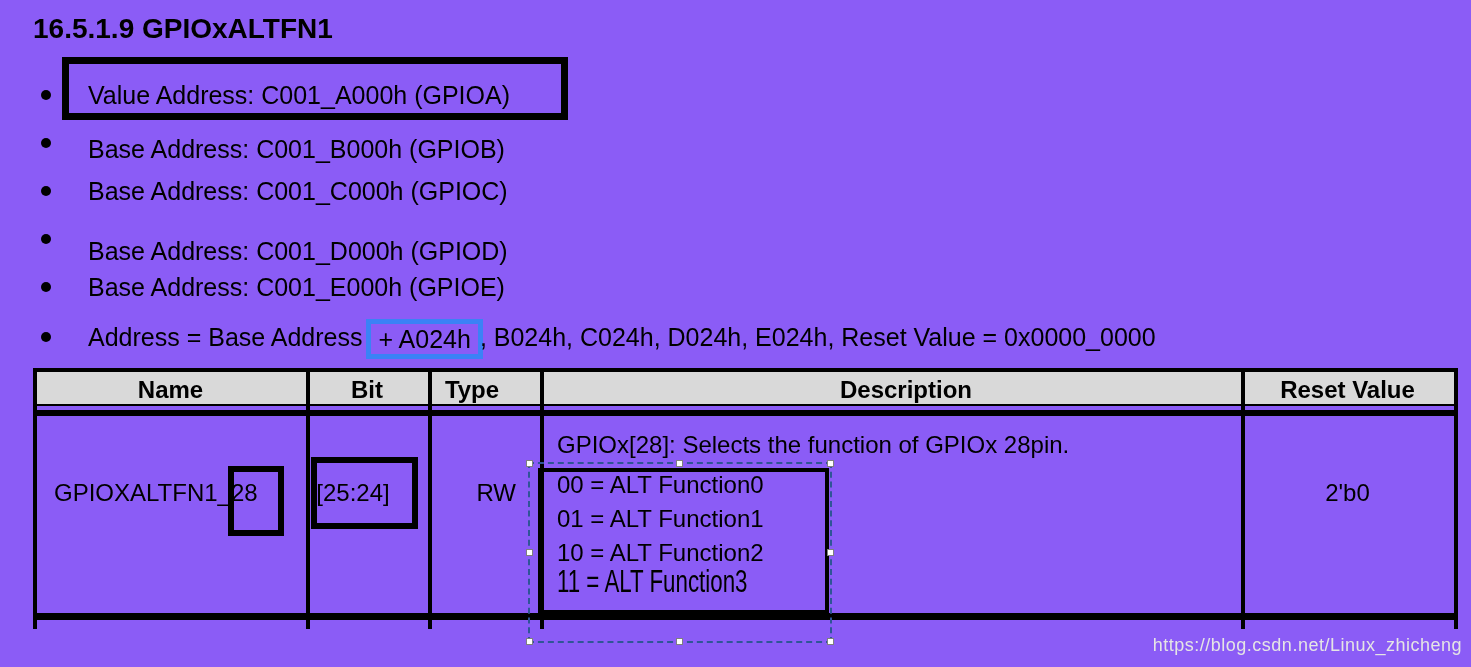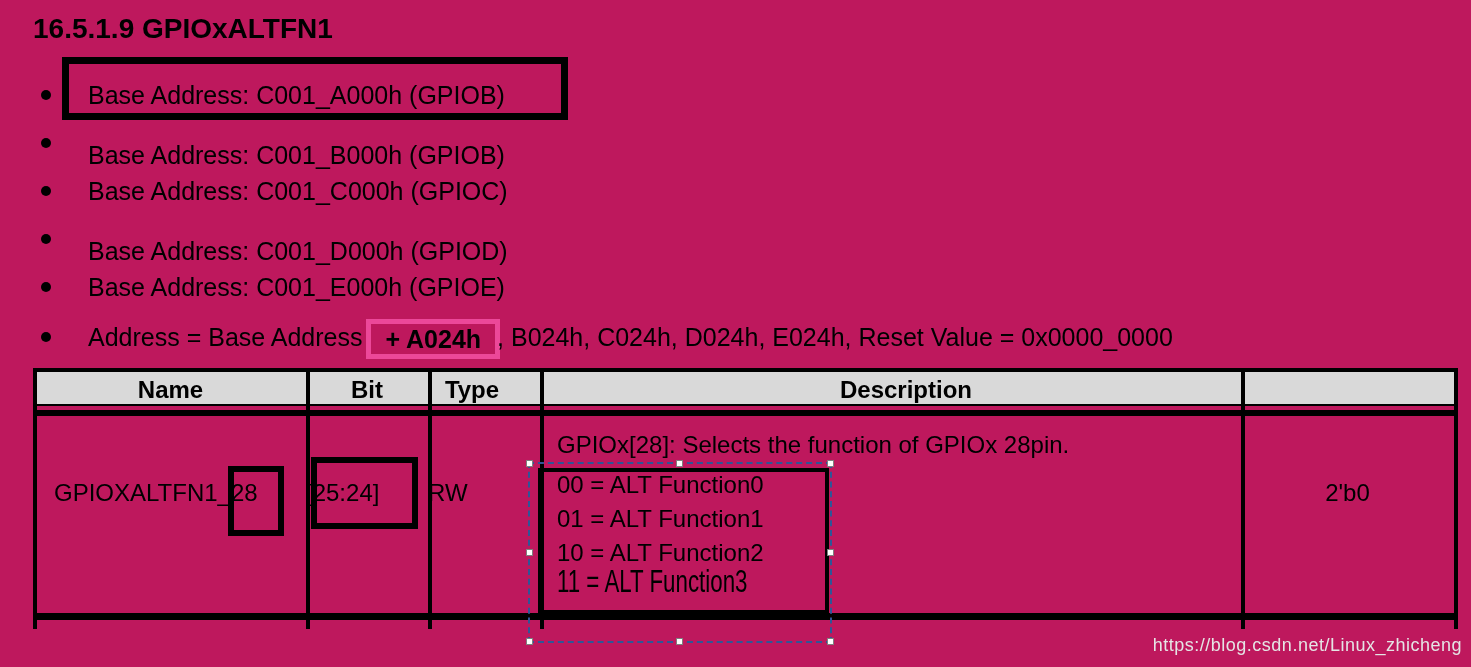--- a/index.html
+++ b/index.html
@@ -1,26 +1,26 @@
 <!DOCTYPE html>
 <html><head>
 <meta charset="utf-8">
 <style>
   html,body{margin:0;padding:0;background:#fff;}
   #canvas{
-    position:relative;width:1471px;height:667px;background:#be185d;overflow:hidden;
+    position:relative;width:1471px;height:667px;background:#8b5cf6;overflow:hidden;
     font-family:"Liberation Sans","DejaVu Sans",sans-serif;color:#000;
   }
   
   .heading{position:absolute;left:33px;top:12px;font-size:28px;font-weight:bold;line-height:34px;}
   
   .bullet-text{position:absolute;left:88px;height:34px;line-height:34px;font-size:25px;white-space:nowrap;}
   .dot{position:absolute;left:41px;width:10px;height:10px;border-radius:50%;background:#000;}
   
-  .inline-box{display:inline-block;border:5px solid #ec4899;padding:0 14px;margin:-8px -3px;line-height:30px;vertical-align:middle;font-weight:bold;}
+  .inline-box{display:inline-block;border:5px solid #3b82f6;padding:0 7px;margin:-8px -3px;line-height:30px;vertical-align:middle;}
   
   .ann{position:absolute;border:6px solid #000;box-sizing:border-box;background:transparent;}
   
   .vline{position:absolute;top:368px;height:261px;width:4px;background:#000;}
   .hline{position:absolute;left:33px;width:1425px;background:#000;}
   .hdr-bg{position:absolute;left:37px;top:372px;width:1417px;height:32px;background:#d9d9d9;}
   .th{position:absolute;top:375px;height:30px;line-height:30px;font-size:24px;font-weight:bold;text-align:center;}
   .cell{position:absolute;top:478px;height:30px;line-height:30px;font-size:24px;white-space:nowrap;}
   .desc-line{position:absolute;left:557px;font-size:24px;height:32px;line-height:32px;white-space:nowrap;}
   .opt{position:absolute;left:557px;font-size:24px;height:32px;line-height:32px;white-space:nowrap;}
@@ -43,22 +43,22 @@
 
   <div class="heading">16.5.1.9 GPIOxALTFN1</div>
 
   <span class="dot" style="top:90px"></span>
   <span class="dot" style="top:138px"></span>
   <span class="dot" style="top:186px"></span>
   <span class="dot" style="top:234px"></span>
   <span class="dot" style="top:282px"></span>
   <span class="dot" style="top:332px"></span>
 
-  <div class="bullet-text" style="top:78px">Base Address: C001_A000h (GPIOB)</div>
-  <div class="bullet-text" style="top:138px">Base Address: C001_B000h (GPIOB)</div>
+  <div class="bullet-text" style="top:78px">Value Address: C001_A000h (GPIOA)</div>
+  <div class="bullet-text" style="top:132px">Base Address: C001_B000h (GPIOB)</div>
   <div class="bullet-text" style="top:174px">Base Address: C001_C000h (GPIOC)</div>
   <div class="bullet-text" style="top:234px">Base Address: C001_D000h (GPIOD)</div>
   <div class="bullet-text" style="top:270px">Base Address: C001_E000h (GPIOE)</div>
 
   <div class="bullet-text" style="top:320px"><span>Address = Base Address </span><span class="inline-box">+ A024h</span><span>, B024h, C024h, D024h, E024h, Reset Value = 0x0000_0000</span></div>
 
   <div class="ann" style="left:62px;top:57px;width:506px;height:63px;border-width:7px"></div>
 
   <div class="hdr-bg"></div>
   <div class="hline" style="top:368px;height:4px"></div>
@@ -69,24 +69,25 @@
   <div class="vline" style="left:306px"></div>
   <div class="vline" style="left:428px"></div>
   <div class="vline" style="left:540px"></div>
   <div class="vline" style="left:1241px"></div>
   <div class="vline" style="left:1454px"></div>
 
   <div class="th" style="left:35px;width:271px">Name</div>
   <div class="th" style="left:306px;width:122px">Bit</div>
   <div class="th" style="left:428px;width:88px">Type</div>
   <div class="th" style="left:540px;width:732px">Description</div>
+  <div class="th" style="left:1241px;width:213px">Reset Value</div>
 
   <div class="cell" style="left:54px">GPIOXALTFN1_28</div>
-  <div class="cell" style="left:306px;width:122px;text-align:left">[25:24]</div>
-  <div class="cell" style="left:428px;width:112px;text-align:left">RW</div>
+  <div class="cell" style="left:292px;width:122px;text-align:center">[25:24]</div>
+  <div class="cell" style="left:404px;width:112px;text-align:right">RW</div>
   <div class="cell" style="left:1241px;width:213px;text-align:center">2'b0</div>
 
   <div class="desc-line" style="top:429px">GPIOx[28]: Selects the function of GPIOx 28pin.</div>
   <div class="opt" style="top:469px">00 = ALT Function0</div>
   <div class="opt" style="top:503px">01 = ALT Function1</div>
   <div class="opt" style="top:537px">10 = ALT Function2</div>
   <div class="opt-condensed">11 = ALT Function3</div>
 
   <div class="ann" style="left:228px;top:466px;width:56px;height:70px"></div>
   <div class="ann" style="left:311px;top:457px;width:107px;height:72px"></div>

